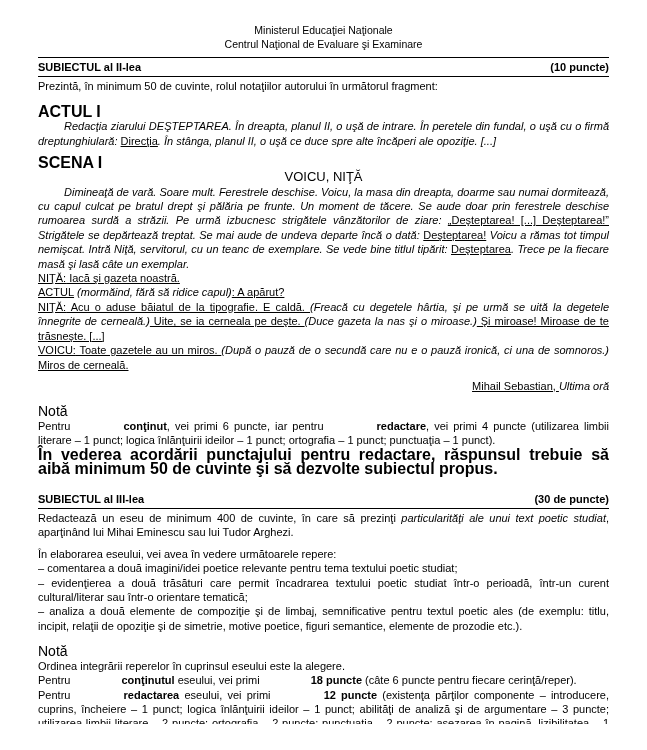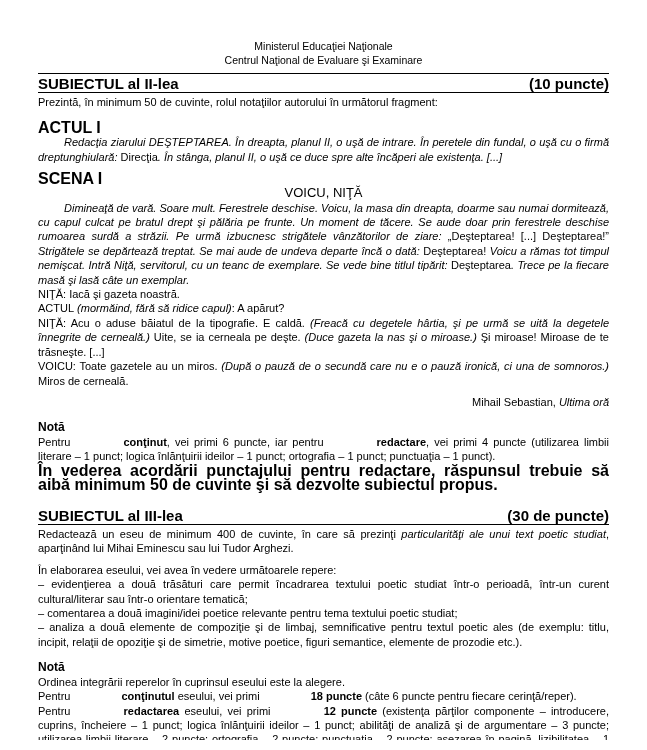--- a/index.html
+++ b/index.html
@@ -15,81 +15,80 @@
     color: #000000;
     -webkit-font-smoothing: none;
   }
   .page {
     width: 647px;
     height: 724px;
     box-sizing: border-box;
     padding: 24px 38px 0 38px;
     position: relative;
     overflow: hidden;
-    margin-top: 16px;
   }
   .doc-header {
     text-align: center;
     font-size: 10.5px;
     line-height: 13.5px;
     margin: 0 0 6px 0;
   }
   .doc-header div { white-space: nowrap; }
 
   hr.rule {
     border: none;
     border-top: 1px solid #000;
     margin: 0 0 2px 0;
     height: 0;
   }
 
   .subject-head {
     display: flex;
     justify-content: space-between;
     align-items: baseline;
-    font-size: 15px;
+    font-size: 11px;
     font-weight: bold;
     line-height: 15px;
     border-bottom: 1.3px solid #000;
     padding-bottom: 1px;
     margin-bottom: 2px;
   }
   .subject-head .left { text-decoration: none; }
   .subject-head .right { white-space: nowrap; }
 
   p {
     margin: 0;
     font-size: 11px;
     line-height: 14.4px;
     text-align: justify;
   }
   .justify { text-align: justify; }
   .left { text-align: left; }
   .right { text-align: right; }
   .ital { font-style: italic; }
-  .rom  { font-style: normal; }
+  .rom  { font-style: normal; text-decoration: underline; }
   .bold { font-weight: bold; padding-left: 48px; }
   .indent { text-indent: 26px; }
   .gap-s { height: 7px; }
   .gap-m { height: 11px; }
   .gap-l { height: 15px; }
   .act-title {
     font-size: 16px;
     font-weight: bold;
     line-height: 15px;
     text-align: left;
   }
   .chars {
     font-size: 13px;
     line-height: 14.4px;
     text-align: center;
   }
   .note-title {
-    font-size: 12px;
-    font-weight: bold;
+    font-size: 14px;
+    font-weight: normal;
     line-height: 14.6px;
   }
   .attrib {
     font-size: 11px;
     line-height: 14.4px;
     text-align: right;
   }
   .strong-note {
     font-size: 16px;
     font-weight: bold;
@@ -113,21 +112,21 @@
     <span class="left">SUBIECTUL al II-lea</span>
     <span class="right">(10 puncte)</span>
   </div>
 
   <p class="left">Prezintă, în minimum 50 de cuvinte, rolul notaţiilor autorului în următorul fragment:</p>
 
   <div class="gap-m"></div>
 
   <div class="act-title">ACTUL I</div>
 
-  <p class="justify indent"><span class="ital">Redacţia ziarului DEŞTEPTAREA. În dreapta, planul II, o uşă de intrare. În peretele din fundal, o uşă cu o firmă dreptunghiulară: </span><span class="rom">Direcţia</span><span class="ital">. În stânga, planul II, o uşă ce duce spre alte încăperi ale existenţa. [...]</span></p>
+  <p class="justify indent"><span class="ital">Redacţia ziarului DEŞTEPTAREA. În dreapta, planul II, o uşă de intrare. În peretele din fundal, o uşă cu o firmă dreptunghiulară: </span><span class="rom">Direcţia</span><span class="ital">. În stânga, planul II, o uşă ce duce spre alte încăperi ale opoziţie. [...]</span></p>
 
   <div class="gap-s"></div>
 
   <div class="act-title">SCENA I</div>
   <div class="chars">VOICU, NIŢĂ</div>
 
   <p class="justify indent"><span class="ital">Dimineaţă de vară. Soare mult. Ferestrele deschise. Voicu, la masa din dreapta, doarme sau numai dormitează, cu capul culcat pe bratul drept şi pălăria pe frunte. Un moment de tăcere. Se aude doar prin ferestrele deschise rumoarea surdă a străzii. Pe urmă izbucnesc strigătele vânzătorilor de ziare: </span><span class="rom">„Deşteptarea! [...] Deşteptarea!”</span><span class="ital"> Strigătele se depărtează treptat. Se mai aude de undeva departe încă o dată: </span><span class="rom">Deşteptarea!</span><span class="ital"> Voicu a rămas tot timpul nemişcat. Intră Niţă, servitorul, cu un teanc de exemplare. Se vede bine titlul tipărit: </span><span class="rom">Deşteptarea</span><span class="ital">. Trece pe la fiecare masă şi lasă câte un exemplar.</span></p>
 
   <p class="left"><span class="rom">NIŢĂ:</span><span class="rom"> Iacă şi gazeta noastră.</span></p>
 
@@ -153,22 +152,22 @@
   <div class="subject-head">
     <span class="left">SUBIECTUL al III-lea</span>
     <span class="right">(30 de puncte)</span>
   </div>
 
   <p class="justify"><span>Redactează un eseu de minimum 400 de cuvinte, în care să prezinţi </span><span class="ital">particularităţi ale unui text poetic studiat</span><span>, aparţinând lui Mihai Eminescu sau lui Tudor Arghezi.</span></p>
 
   <div class="gap-s"></div>
 
   <p class="left">În elaborarea eseului, vei avea în vedere următoarele repere:</p>
+  <p class="justify">– comentarea a două imagini/idei poetice relevante pentru tema textului poetic studiat;</p>
   <p class="justify">– evidenţierea a două trăsături care permit încadrarea textului poetic studiat într-o perioadă, într-un curent cultural/literar sau într-o orientare tematică;</p>
-  <p class="justify">– comentarea a două imagini/idei poetice relevante pentru tema textului poetic studiat;</p>
   <p class="justify">– analiza a două elemente de compoziţie şi de limbaj, semnificative pentru textul poetic ales (de exemplu: titlu, incipit, relaţii de opoziţie şi de simetrie, motive poetice, figuri semantice, elemente de prozodie etc.).</p>
 
   <div class="gap-m"></div>
 
   <div class="note-title">Notă</div>
   <p class="left">Ordinea integrării reperelor în cuprinsul eseului este la alegere.</p>
 
   <p class="left"><span>Pentru </span><span class="bold">conţinutul</span><span> eseului, vei primi </span><span class="bold">18 puncte</span><span> (câte 6 puncte pentru fiecare cerinţă/reper).</span></p>
 
   <p class="justify"><span>Pentru </span><span class="bold">redactarea</span><span> eseului, vei primi </span><span class="bold">12 puncte</span><span> (existenţa părţilor componente – introducere, cuprins, încheiere – 1 punct; logica înlănţuirii ideilor – 1 punct; abilităţi de analiză şi de argumentare – 3 puncte; utilizarea limbii literare – 2 puncte; ortografia – 2 puncte; punctuaţia – 2 puncte; aşezarea în pagină, lizibilitatea – 1 punct).</span></p>

